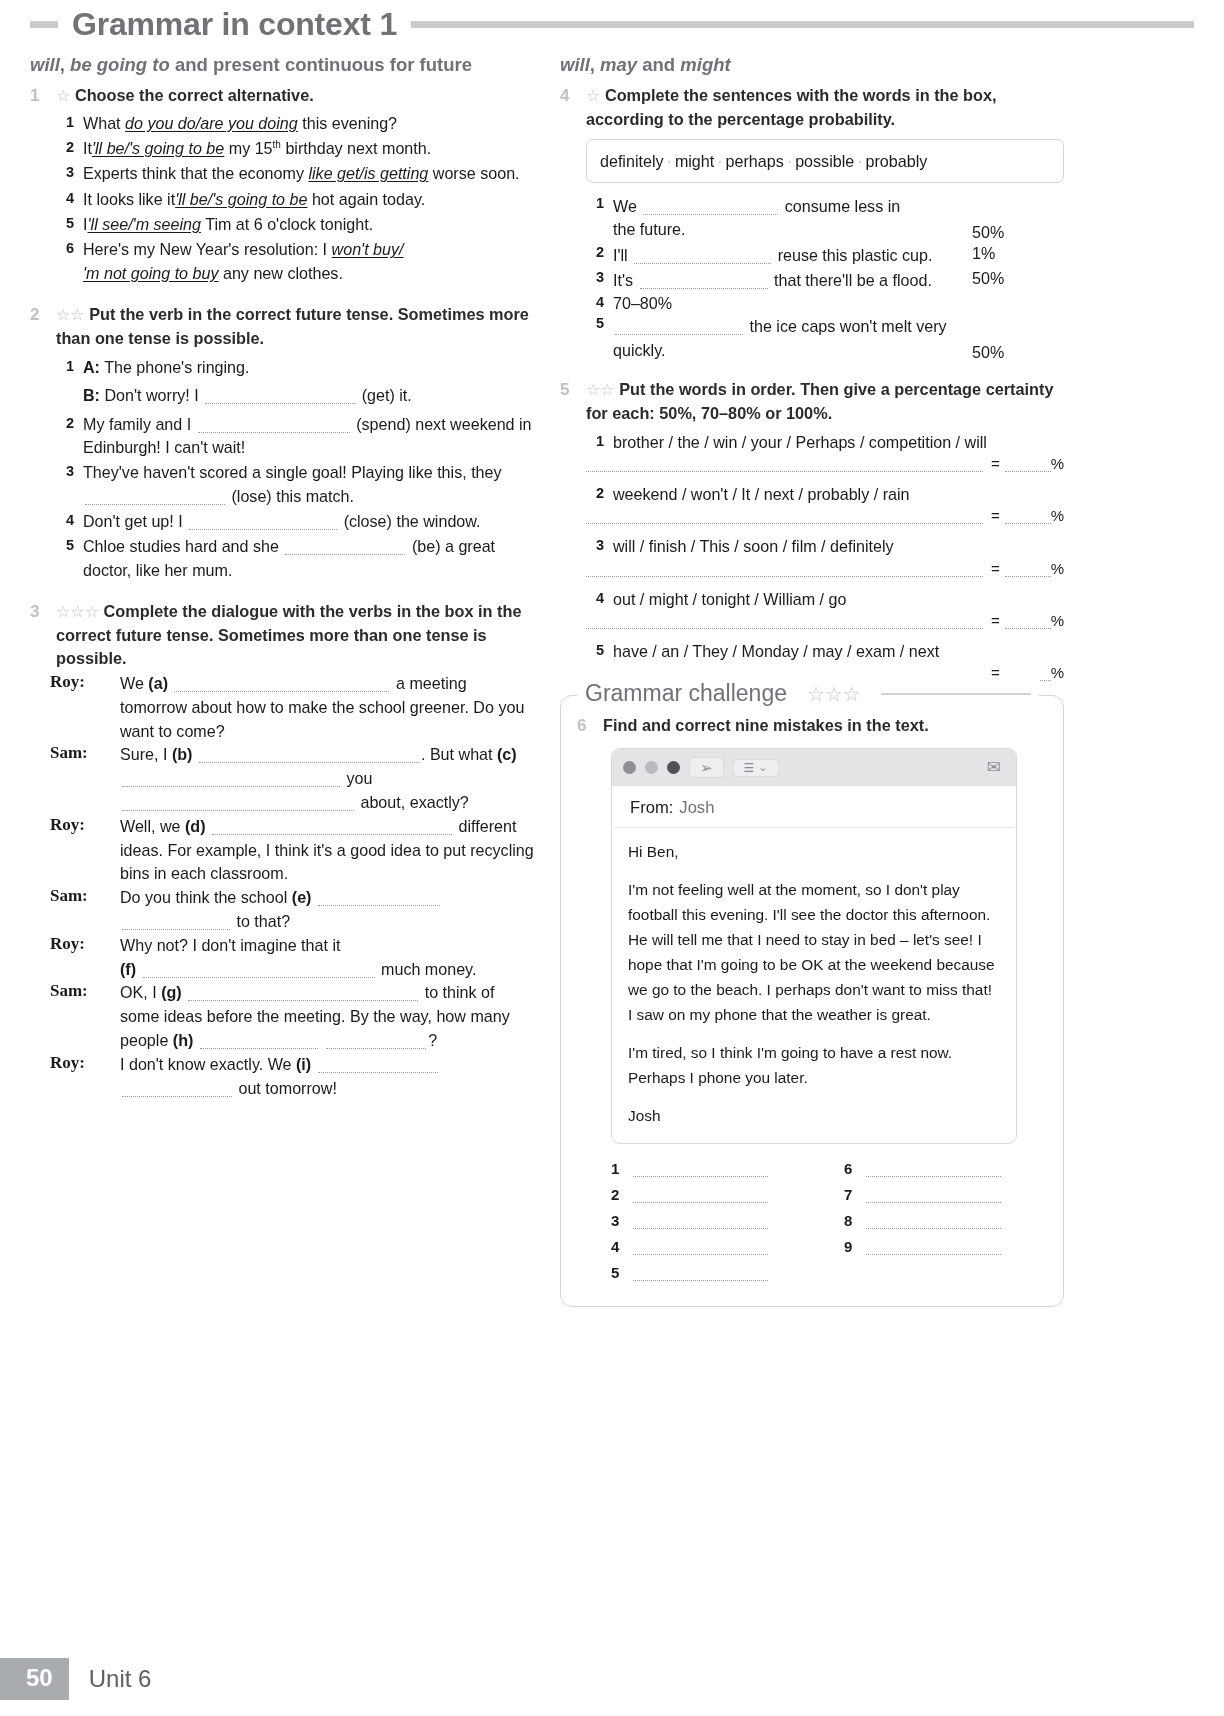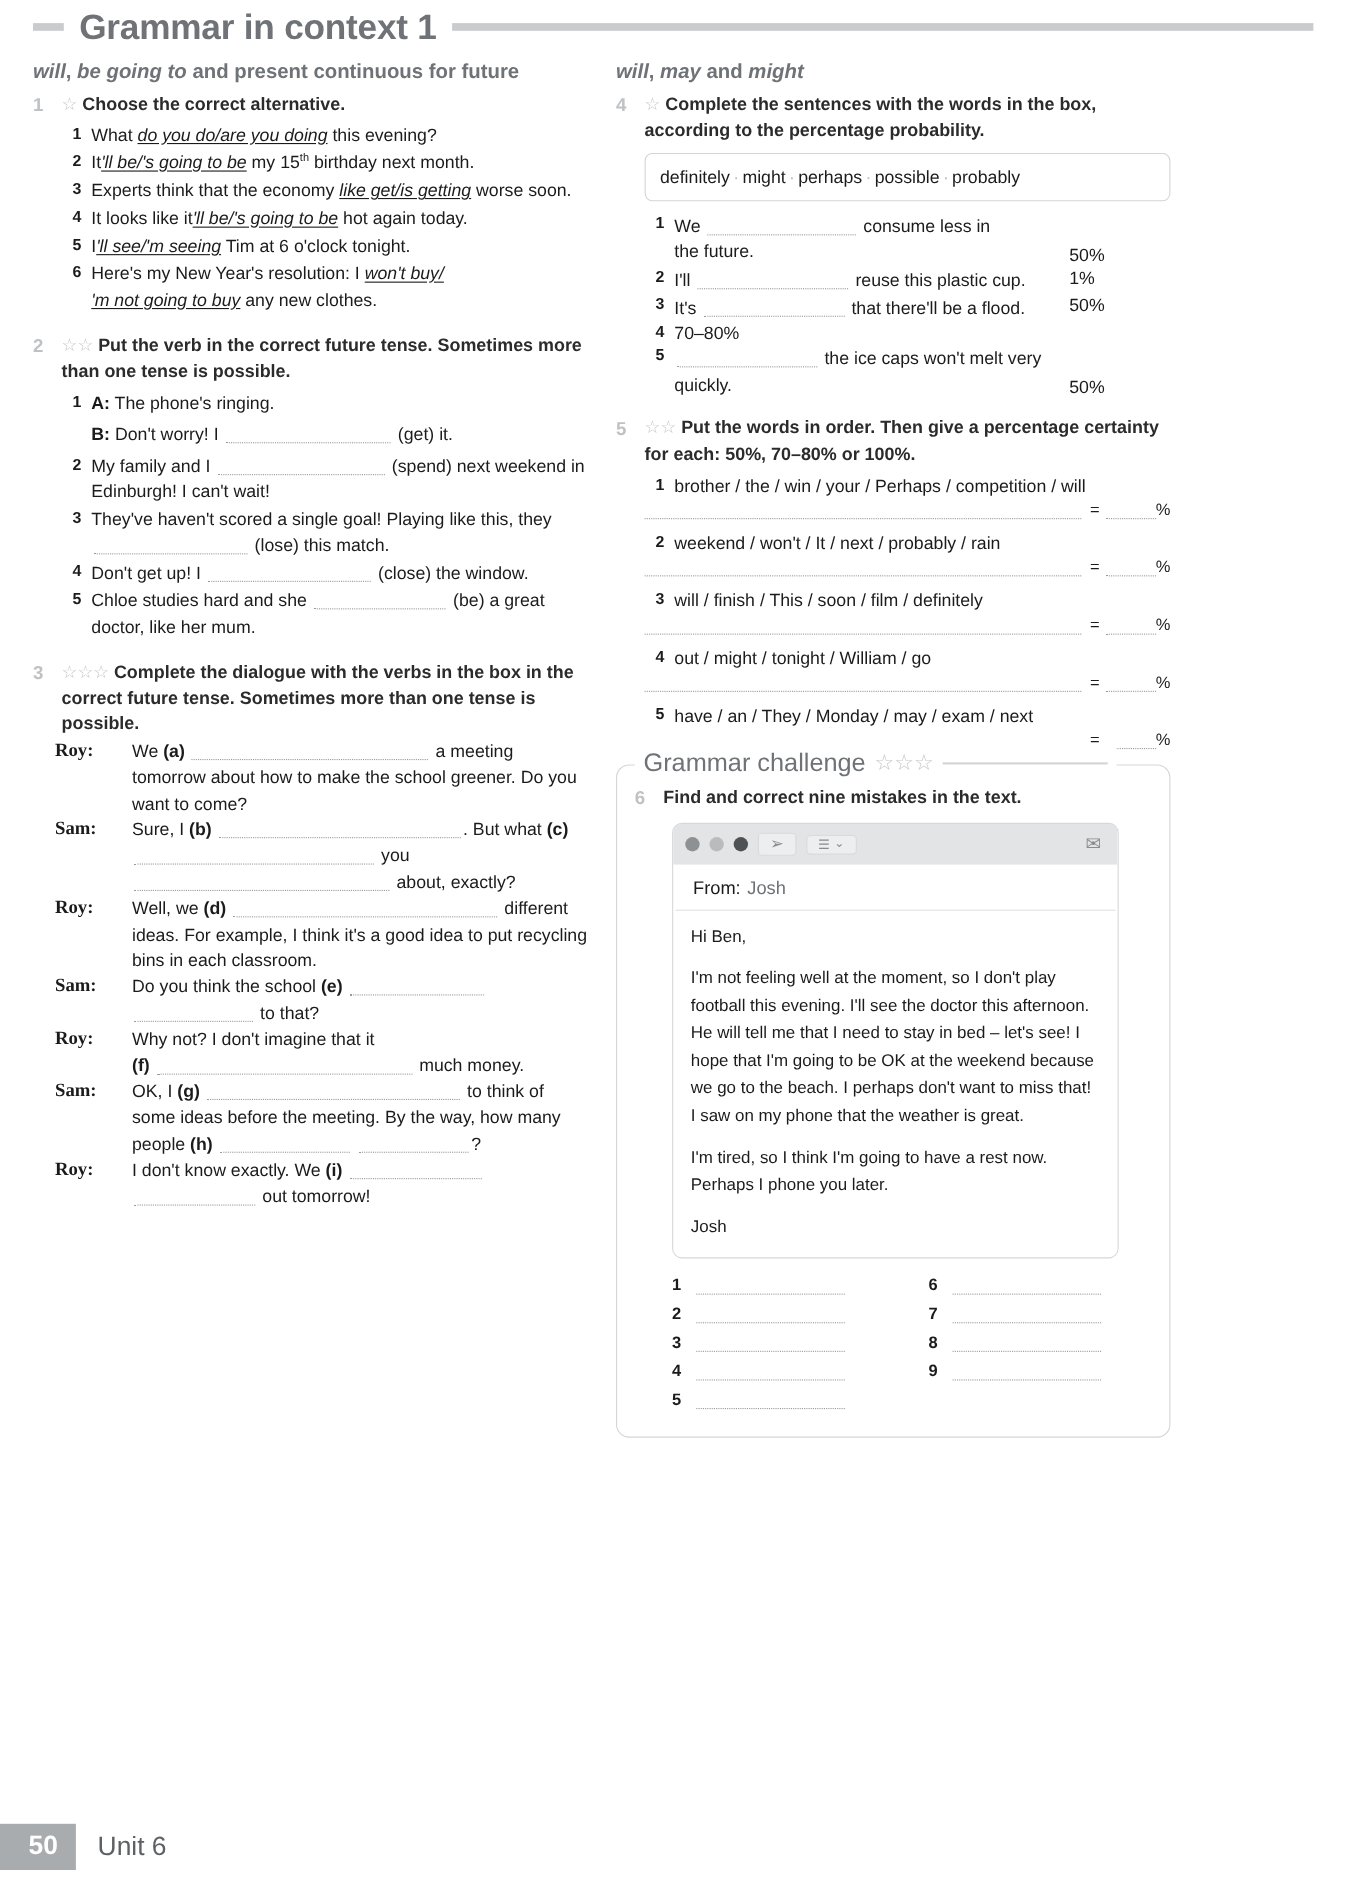--- a/index.html
+++ b/index.html
@@ -84,21 +84,21 @@
   .wo-short{width:46px;border-bottom:1.5px dotted #9a9a9a;height:15px;}
   .wo-pc{font-size:15px;}
 
   
   .challenge{
     border:1.6px solid #d3d5d7;border-radius:12px;margin-top:6px;
     padding:14px 16px 16px 16px;position:relative;
   }
   .ch-title-wrap{
     position:absolute;top:-16px;left:16px;background:#fff;padding:0 8px;
-    display:flex;align-items:center;gap:8px;
+    display:flex;align-items:center;gap:20px;
   }
   .ch-title{font-size:23px;font-weight:400;color:#6f7276;white-space:nowrap;}
   .ch-stars{font-size:20px;color:#c3c6c9;}
   .ch-rule{height:2px;background:#d3d5d7;width:150px;}
 
   
   .mail{
     border:1.4px solid #d6d8da;border-radius:9px;overflow:hidden;margin:10px 0 0 34px;
     width:404px;background:#fff;
   }

